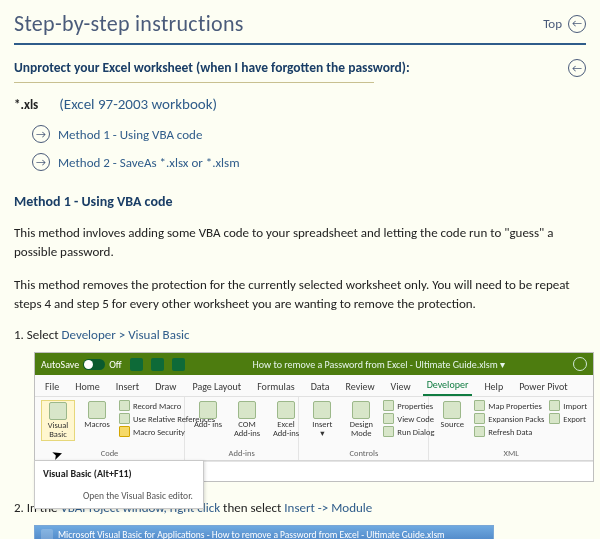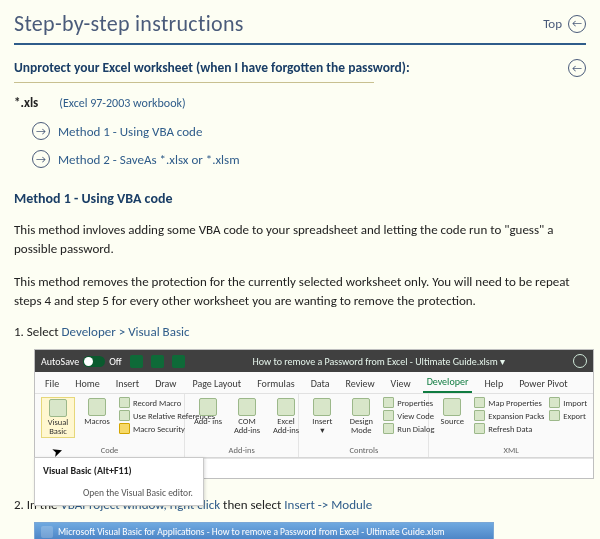--- a/index.html
+++ b/index.html
@@ -79,21 +79,21 @@
   .hr-sub {
     border: none;
     border-top: 1px solid #c8c090;
     margin: 6px 0 12px 0;
     width: 360px;
   }
   .file-line {
     margin-bottom: 12px;
   }
   .file-ext { font-weight: 600; font-size: 13px; }
-  .file-desc { color: #2f5c8a; font-size: 12px; margin-left: 18px; }
+  .file-desc { color: #2f5c8a; font-size: 15px; margin-left: 18px; }
   .method-link-row {
     display: flex;
     align-items: center;
     gap: 8px;
     margin: 10px 0 10px 18px;
   }
   .method-link-text {
     color: #2f5c8a;
     font-size: 13px;
     cursor: pointer;
@@ -114,21 +114,21 @@
   .blue { color: #2f5c8a; }
   .screenshot {
     margin-left: 20px;
     width: 560px;
     border: 1px solid #bfbfbf;
     background: #fff;
     font-size: 10px;
     margin-bottom: 18px;
   }
   .ss-titlebar {
-    background: #404040;
+    background: #4d7c0f;
     color: #fff;
     display: flex;
     align-items: center;
     height: 22px;
     padding: 0 6px;
     gap: 8px;
   }
   .ss-autosave {
     display: flex;
     align-items: center;

